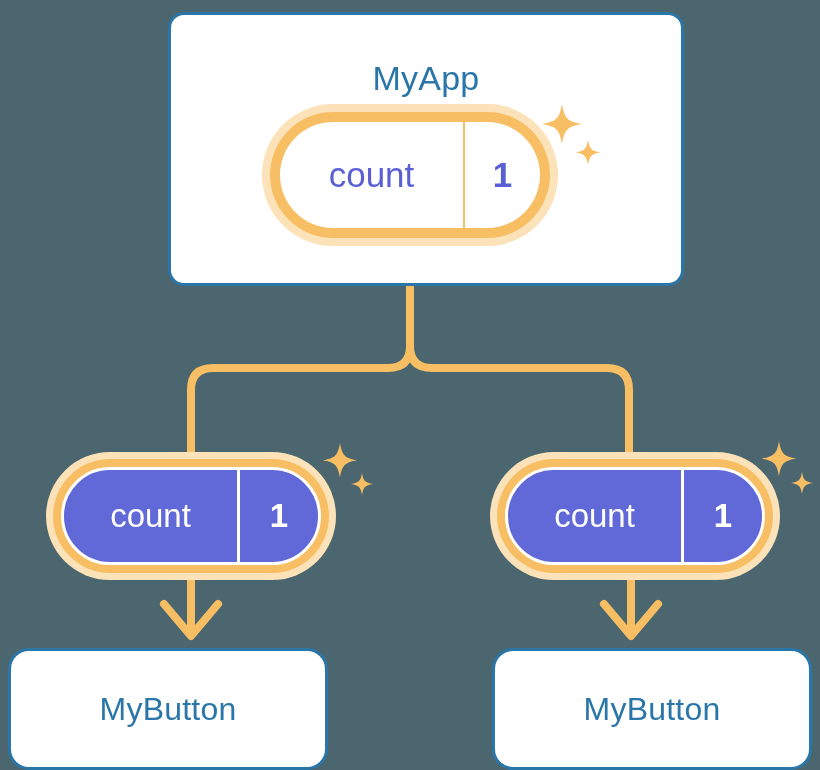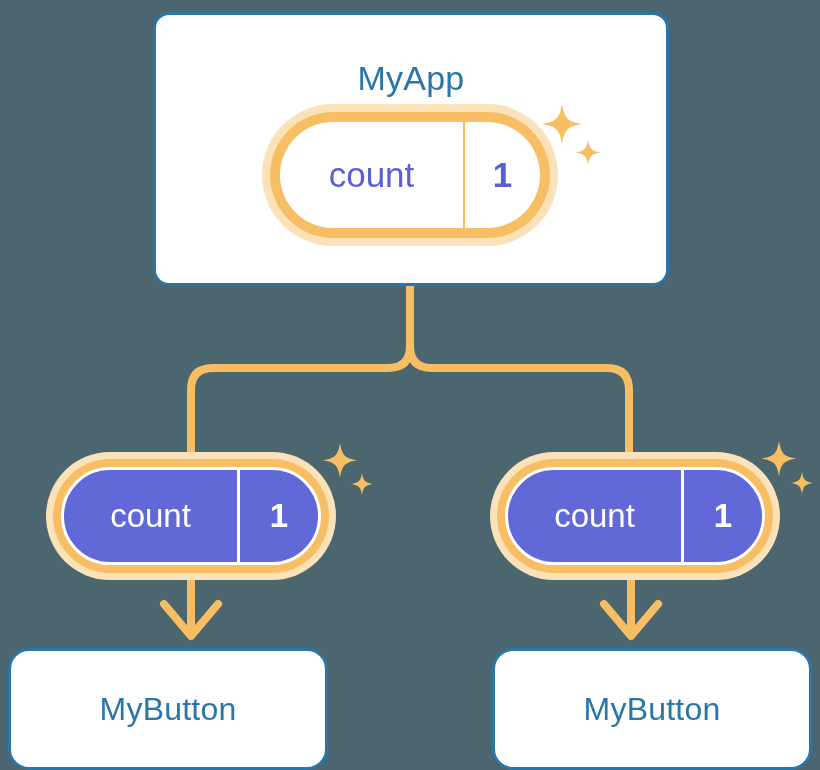--- a/index.html
+++ b/index.html
@@ -31,21 +31,21 @@
   
   .card {
     position: absolute;
     background: #ffffff;
     border: 3px solid #2b76a8;
     border-radius: 14px;
     box-sizing: border-box;
     z-index: 2;
   }
   #app-card {
-    left: 153px;
+    left: 168px;
     top: 12px;
     width: 516px;
     height: 274px;
     border-radius: 16px;
   }
   .card-title {
     position: absolute;
     left: 0;
     right: 0;
     text-align: center;

